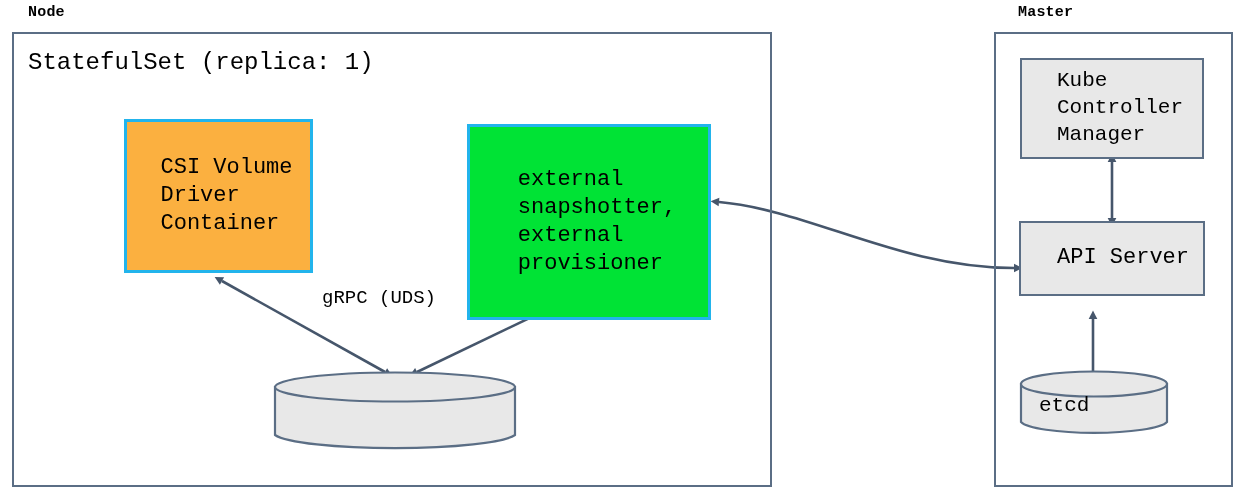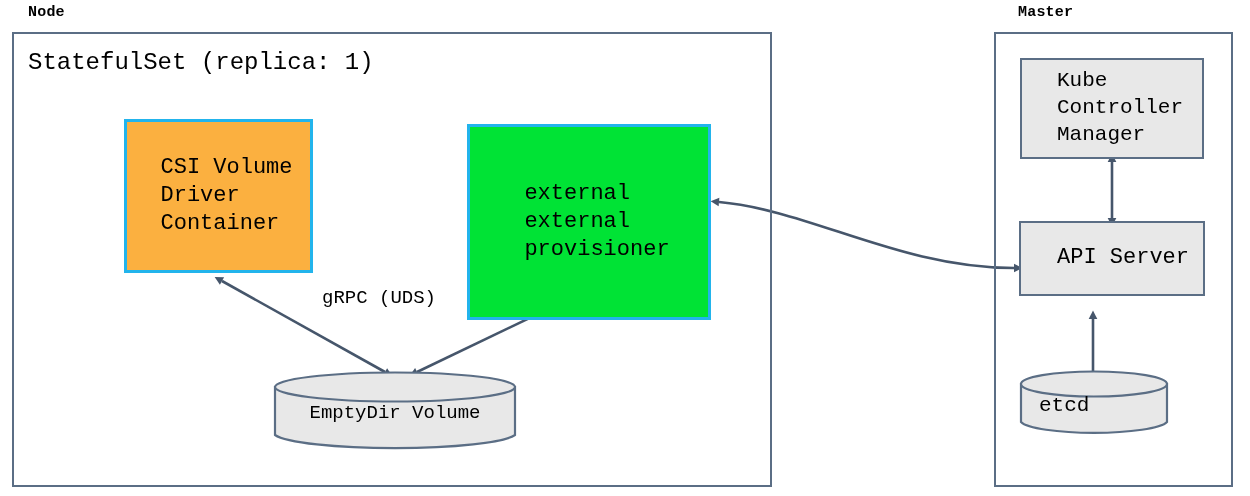--- a/index.html
+++ b/index.html
@@ -124,33 +124,33 @@
     <div class="node-text">
       <div>CSI Volume</div>
       <div>Driver</div>
       <div>Container</div>
     </div>
   </div>
 
   <div class="node-box box-green" style="left:467px; top:124px; width:244px; height:196px;">
     <div class="node-text">
       <div>external</div>
+      <div>snapshotter,</div>
       <div>external</div>
       <div>provisioner</div>
     </div>
   </div>
 
   <div class="edge-label" style="left:322px; top:287px;">gRPC (UDS)</div>
 
   <div class="cylinder" style="left:273px; top:371px; width:244px; height:80px;">
     <svg width="244" height="80" viewBox="0 0 244 80" style="display:block;">
       <path d="M2,16 L2,64 A122,16 0 0 0 242,64 L242,16 Z" fill="#e8e8e8" stroke="#5b6e85" stroke-width="2.2"></path>
       <ellipse cx="122" cy="16" rx="120" ry="14.5" fill="#e8e8e8" stroke="#5b6e85" stroke-width="2.2"></ellipse>
     </svg>
-    <div class="cyl-text" style="top:31px;">EmptyDir Volume</div>
   </div>
 
   <div class="group-label" style="left:1018px; top:4px;">Master</div>
 
   <div class="group-box" style="left:994px; top:32px; width:239px; height:455px;"></div>
 
   <div class="node-box box-gray" style="left:1020px; top:58px; width:184px; height:101px;">
     <div class="node-text" style="font-size:21px;">
       <div>Kube</div>
       <div>Controller</div>

